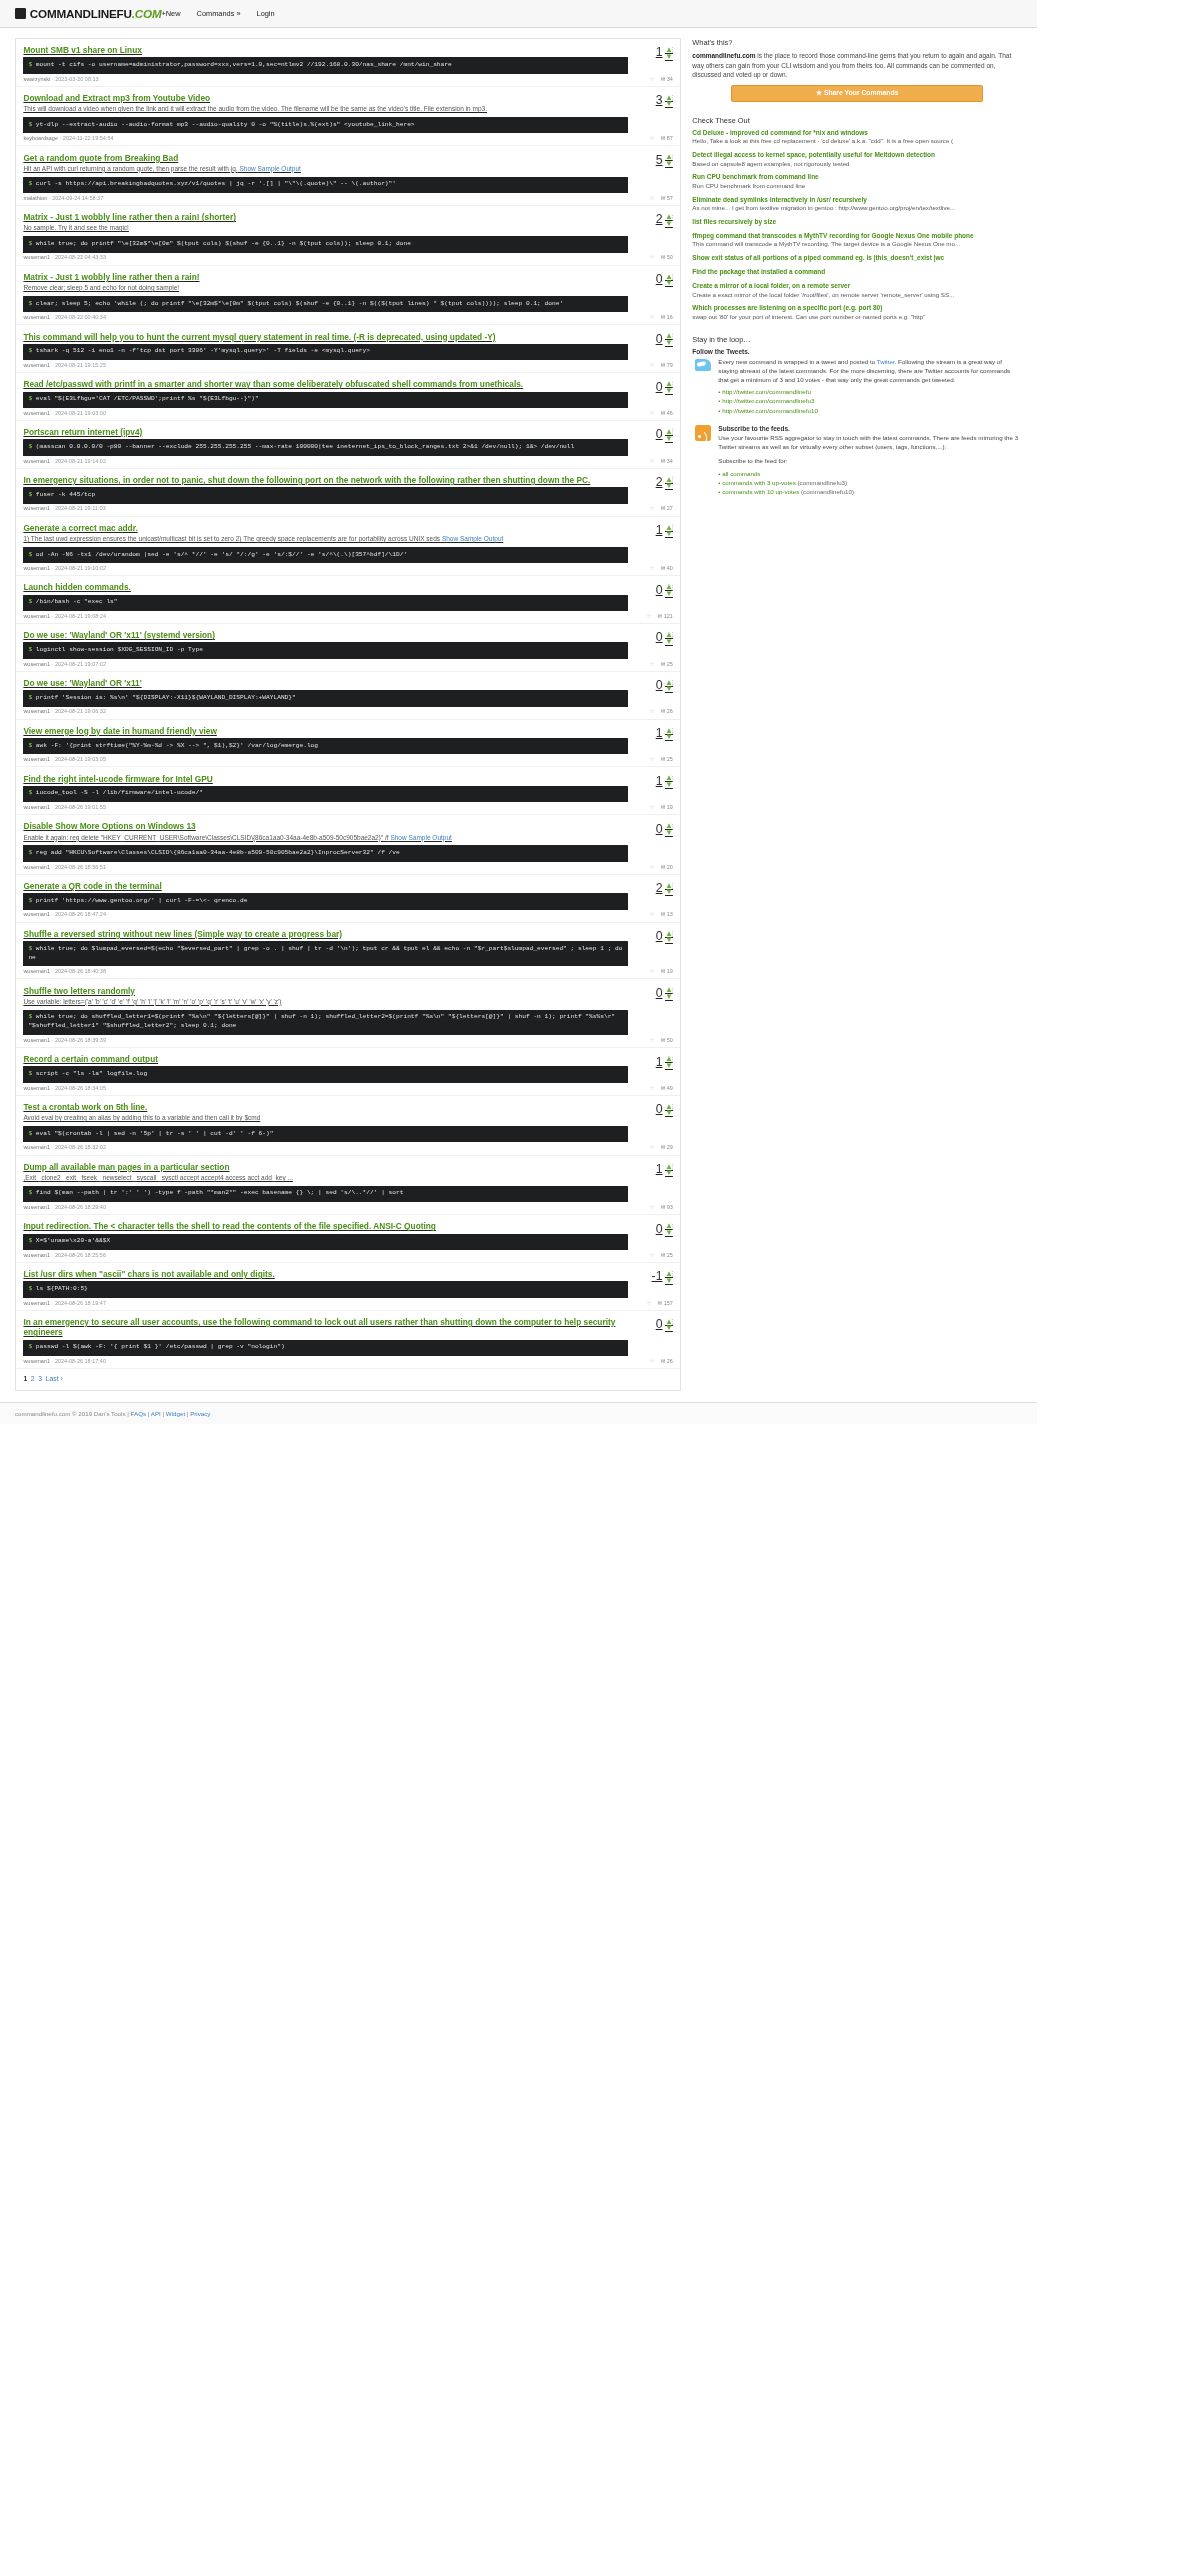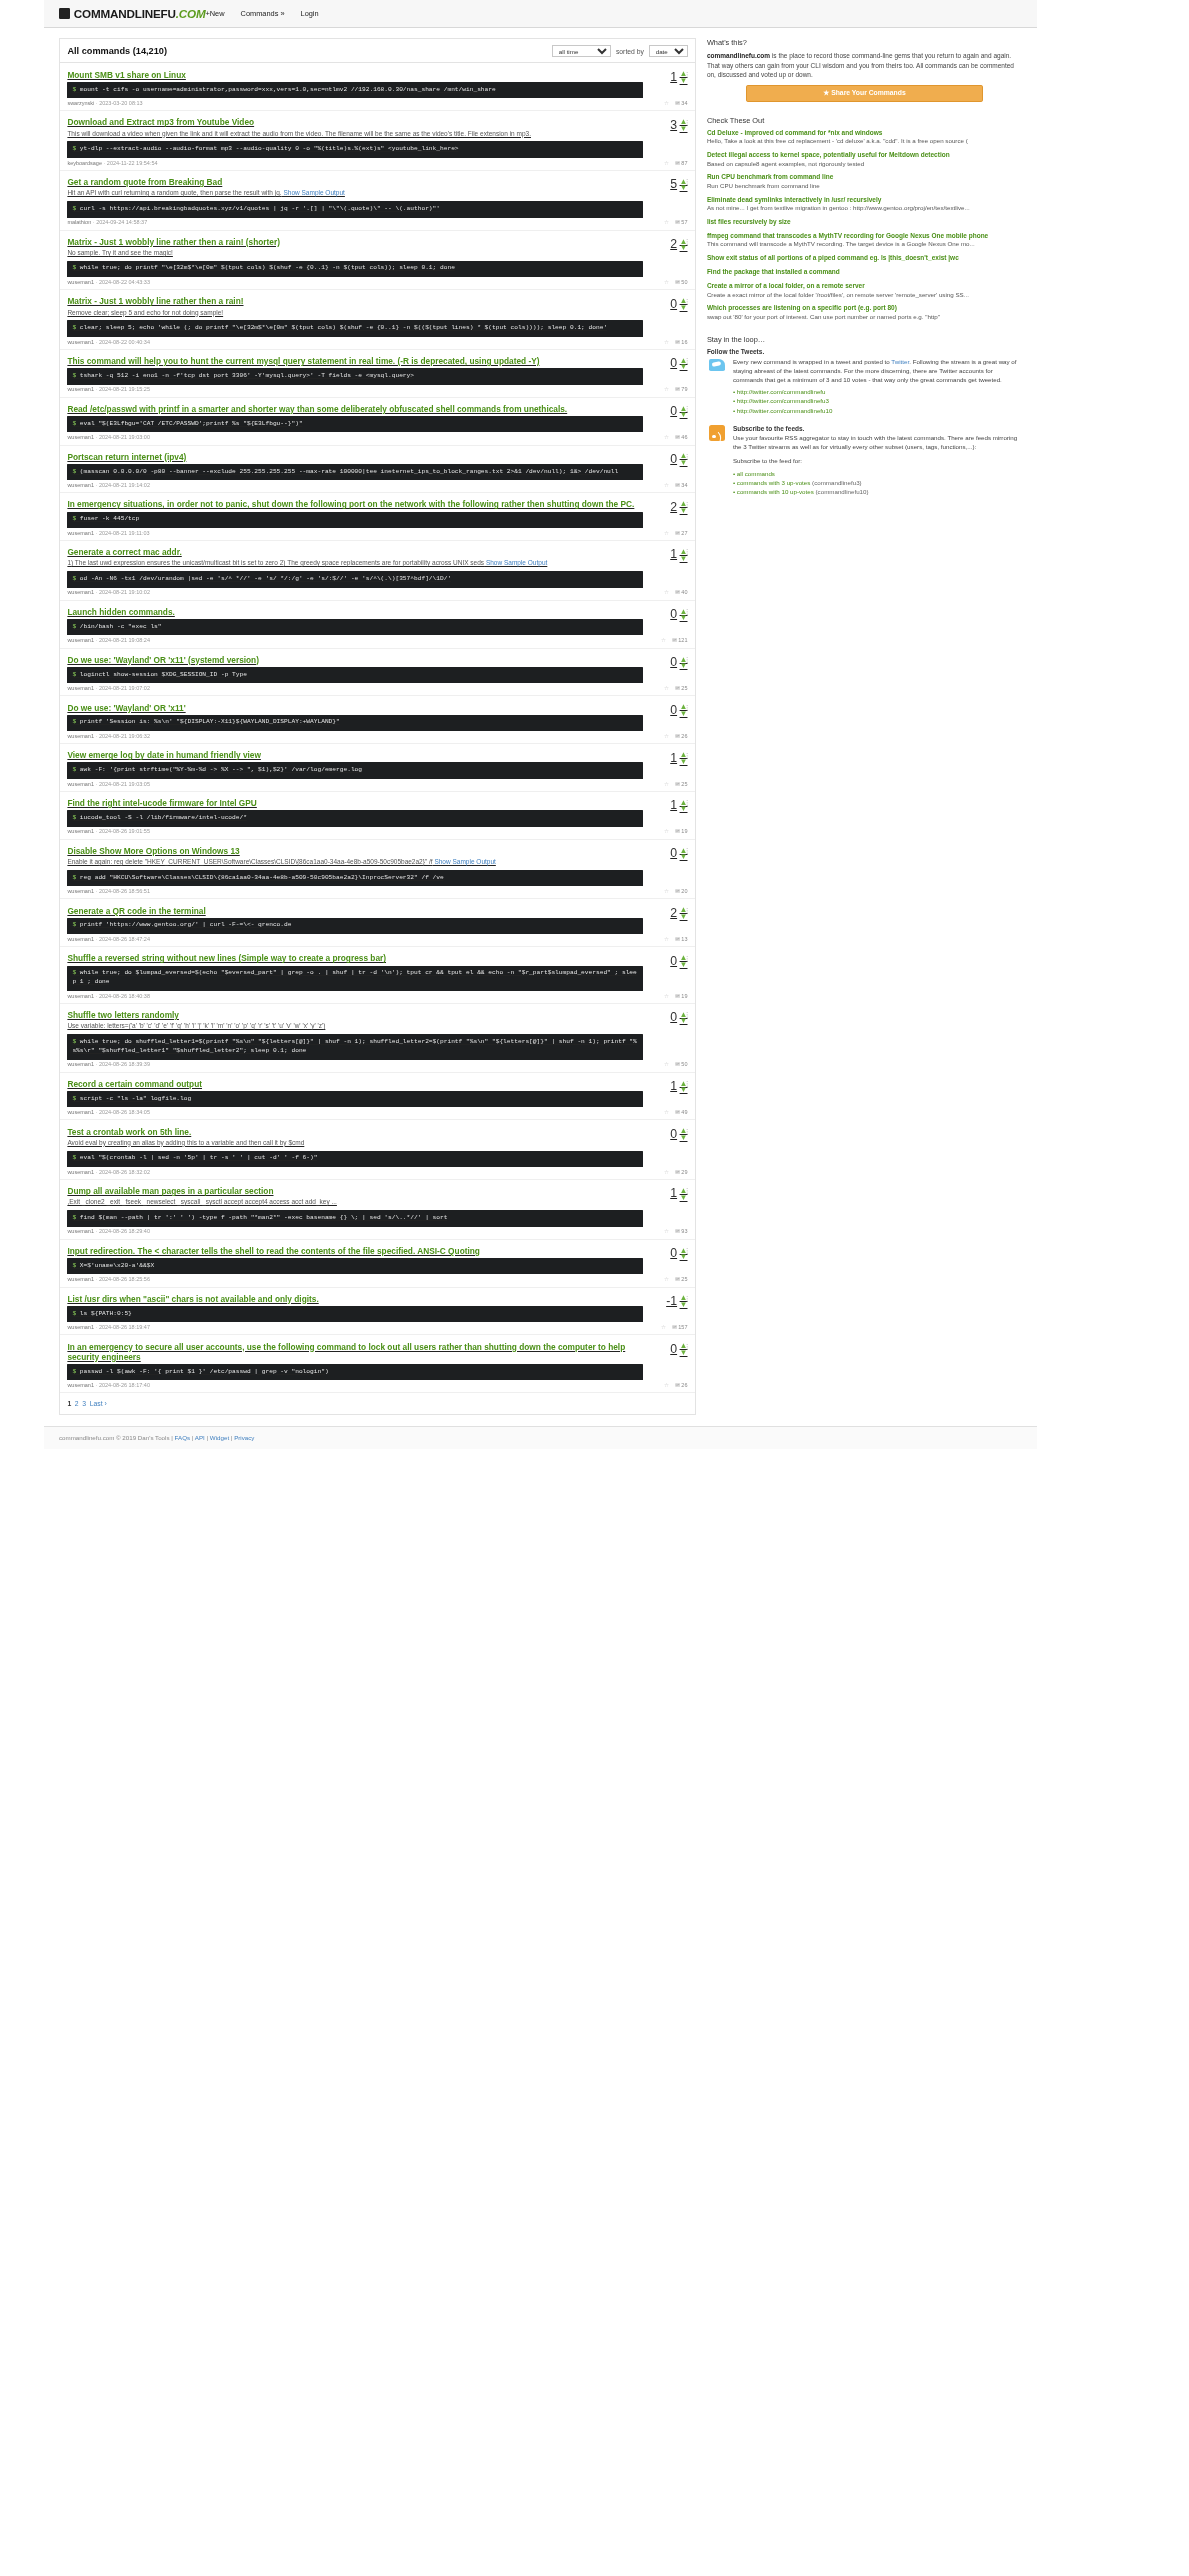--- a/index.html
+++ b/index.html
@@ -3,21 +3,21 @@
 <meta charset="utf-8">
 <style>
   * { box-sizing: border-box; }
   html, body {
     margin: 0; padding: 0;
     background: #ffffff;
     font-family: "Liberation Sans", sans-serif;
     font-size: 6.8px;
     color: #222;
   }
-  .page { width: 1037px; position: relative; padding-left: 44px; }
+  .page { width: 1037px; position: relative; }
 
   
   .topbar {
     height: 28px;
     background: #f7f7f7;
     border-bottom: 0.6px solid #d8d8d8;
     display: flex;
     align-items: center;
     padding: 0 15px;
   }
@@ -280,32 +280,20 @@
     <div class="topnav">
       <a>+New</a>
       <a>Commands »</a>
       <a>Login</a>
     </div>
   </div>
 
   <div class="content">
 
     <div class="left">
-      <div class="listhead">
-        <div class="listtitle">All commands (14,210)</div>
-        <div class="filters">
-          <select class="sel">
-            <option>all time</option>
-          </select>
-          <span>sorted by</span>
-          <select class="sel small">
-            <option>date</option>
-          </select>
-        </div>
-      </div>
 
       <div class="cmdlist" id="cmdlist">
           <div class="cmd">
             <div class="dots">⋮</div>
             <div class="cmdrow">
               <div class="cmdmain">
                 <div class="cmdtitle">Mount SMB v1 share on Linux</div>
                 <div class="codebox"><span class="prompt">$ </span><span>mount -t cifs -o username=administrator,password=xxx,vers=1.0,sec=ntlmv2 //192.168.0.30/nas_share /mnt/win_share</span></div>
               </div>
               <div class="votes">

